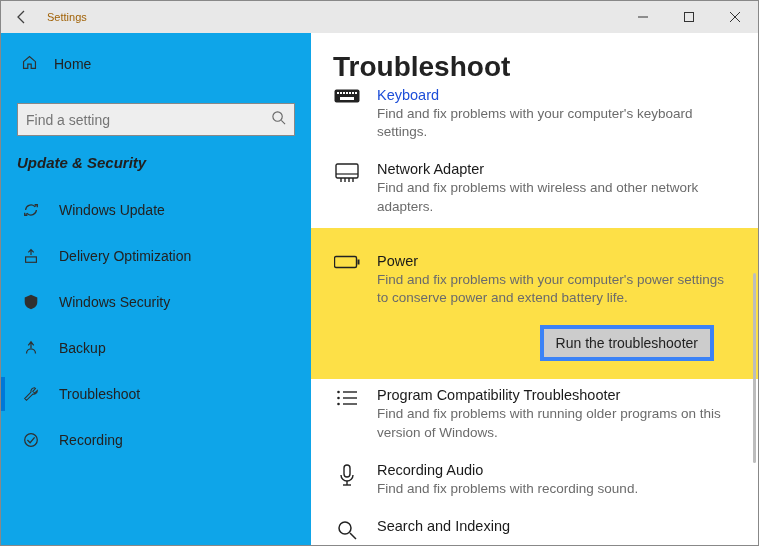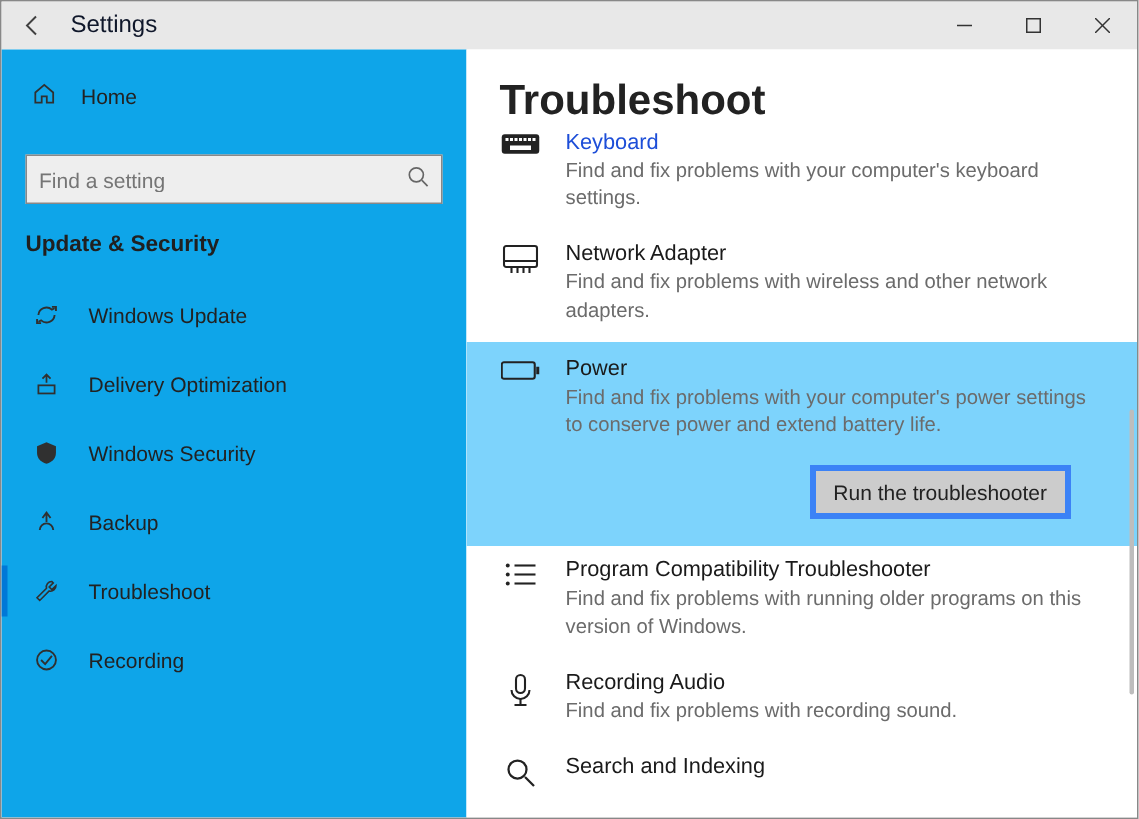--- a/index.html
+++ b/index.html
@@ -1,50 +1,50 @@
 <!DOCTYPE html>
 <html><head>
 <meta charset="utf-8">
 <style>
   * { margin: 0; padding: 0; box-sizing: border-box; font-family: "Segoe UI", Arial, sans-serif; }
   body { width: 759px; height: 546px; background: #fff; border: 1px solid #888; overflow: hidden; position: relative; }
 
   .titlebar { height: 32px; display: flex; align-items: center; background: #e8e8e8; }
   .titlebar .back { width: 42px; height: 32px; display:flex; align-items:center; justify-content:center; color:#404040; }
-  .titlebar .title { font-size: 16px; color: #0f172a; margin-left: 4px; }
+  .titlebar .title { font-size: 11px; color: #a16207; margin-left: 4px; }
   .titlebar .spacer { flex: 1; }
   .winbtn { width: 46px; height: 32px; display:flex; align-items:center; justify-content:center; color:#333; }
   .winbtn svg { display:block; }
 
   .main { display: flex; height: calc(546px - 34px); }
 
   .sidebar { width: 310px; background: #0ea5e9; border-right: 0; padding-top: 12px; position: relative; }
   .home-row { display:flex; align-items:center; height: 38px; padding-left: 20px; gap: 16px; color:#222; font-size:14px; cursor:pointer; }
   .search-wrap { margin: 8px 16px 14px 16px; }
   .search { width: 100%; height: 33px; border: 1px solid #888; background: #eeeeee; display:flex; align-items:center; padding: 0 8px; margin-top: 20px; }
   .search input { flex:1; background:transparent; border:0; outline:0; font-size:14px; color:#555; }
   .search .sicon { color:#555; }
 
-  .section-title { font-weight:600; font-size:15px; color:#202020; padding: 4px 16px 16px 16px; }
+  .section-title { font-weight:600; font-size:15px; color:#202020; padding: 4px 16px 16px 16px; font-style: italic; }
 
   .nav-item { display:flex; align-items:center; height:46px; padding-left:20px; gap:18px; font-size:14px; color:#222; cursor:pointer; position:relative; }
   .nav-item .ni-icon { width:20px; height:20px; display:flex; align-items:center; justify-content:center; color:#303030; }
   .nav-item.selected::before { content:""; position:absolute; left:0; top:6px; bottom:6px; width:4px; background:#0078d7; }
 
   .content { flex:1; position:relative; background:#fff; padding: 18px 0 0 0; overflow:hidden; }
   .heading { font-size:28px; font-weight:600; color:#222; padding-left:22px; }
 
   .list { margin-top:4px; padding-left: 0; }
   .item { display:flex; padding: 8px 22px 12px 22px; gap: 16px; }
   .item .it-icon { width:28px; flex:0 0 28px; display:flex; justify-content:center; color:#222; padding-top:2px; }
   .item .it-body { flex:1; }
   .item .it-title { font-size:14.5px; color:#1a1a1a; margin-bottom:2px; }
   .item .it-desc { font-size:13.5px; color:#6b6b6b; line-height:1.35; }
 
-  .item.selected { background:#7dd3fc; padding-top:10px; padding-bottom:18px; }
+  .item.selected { background:#fde047; padding-top:25px; padding-bottom:18px; }
   .run-row { display:flex; justify-content:flex-end; padding-right:22px; margin-top:18px; }
   .run-btn { background:#ccc; border:4px solid #3b82f6; color:#222; font-size:14px; padding: 6px 12px; cursor:pointer; }
 
   .partial-top .it-title { color:#1d4ed8; }
 
   .vscroll { position:absolute; right:2px; top:240px; width:3px; height:190px; background:#bdbdbd; border-radius:2px; }
 </style>
 </head>
 <body>
 

